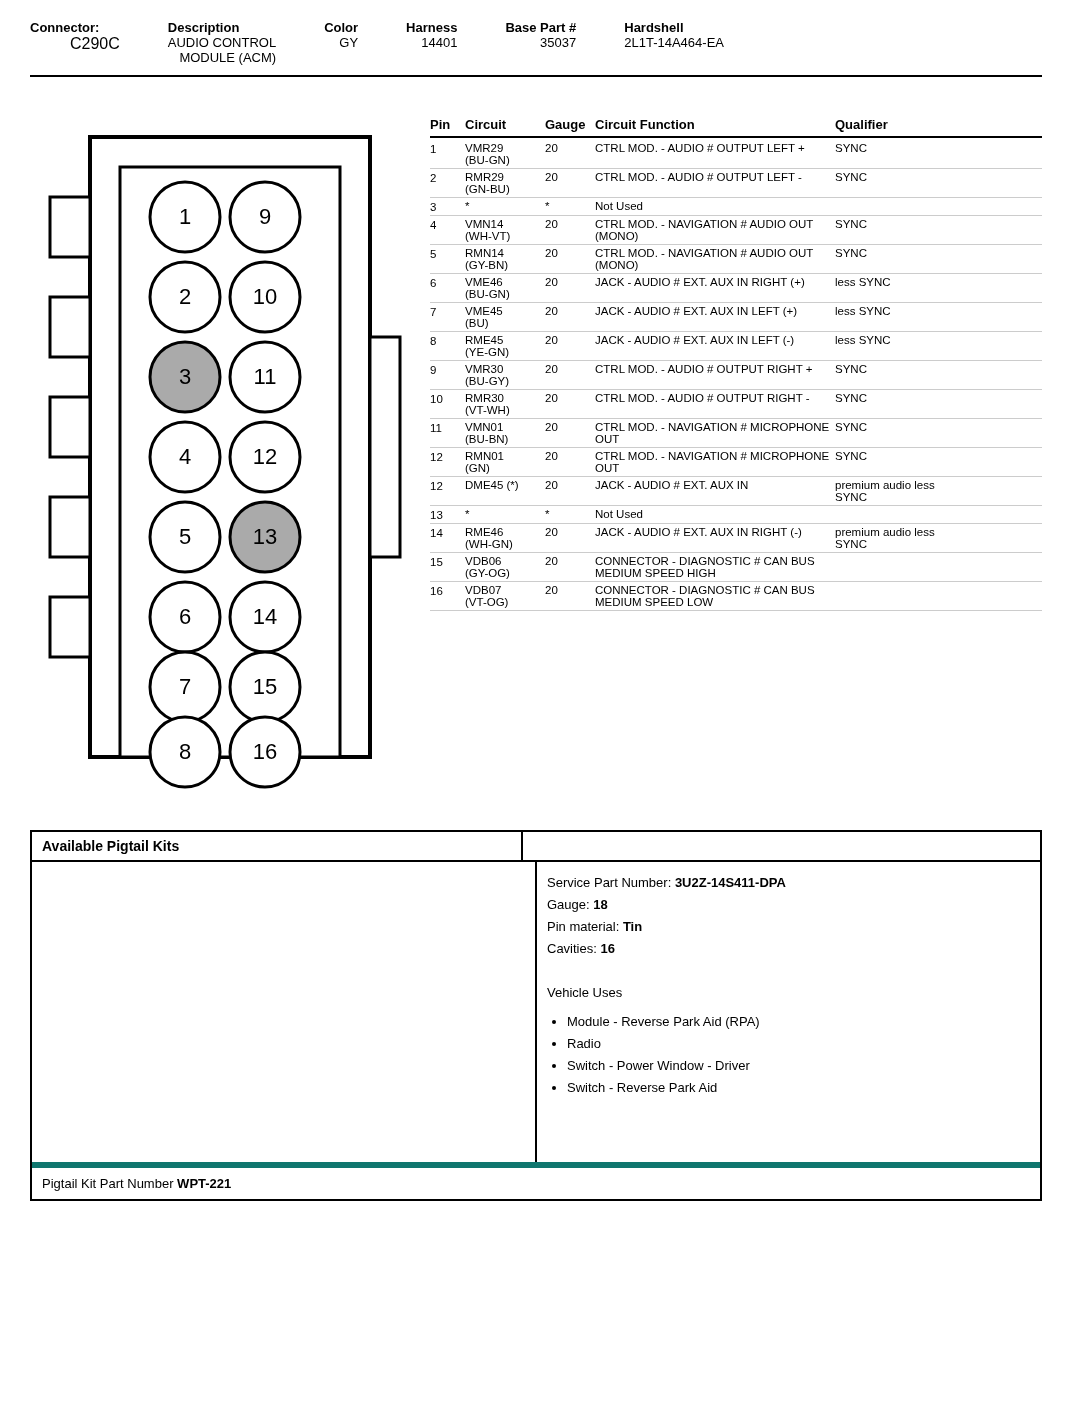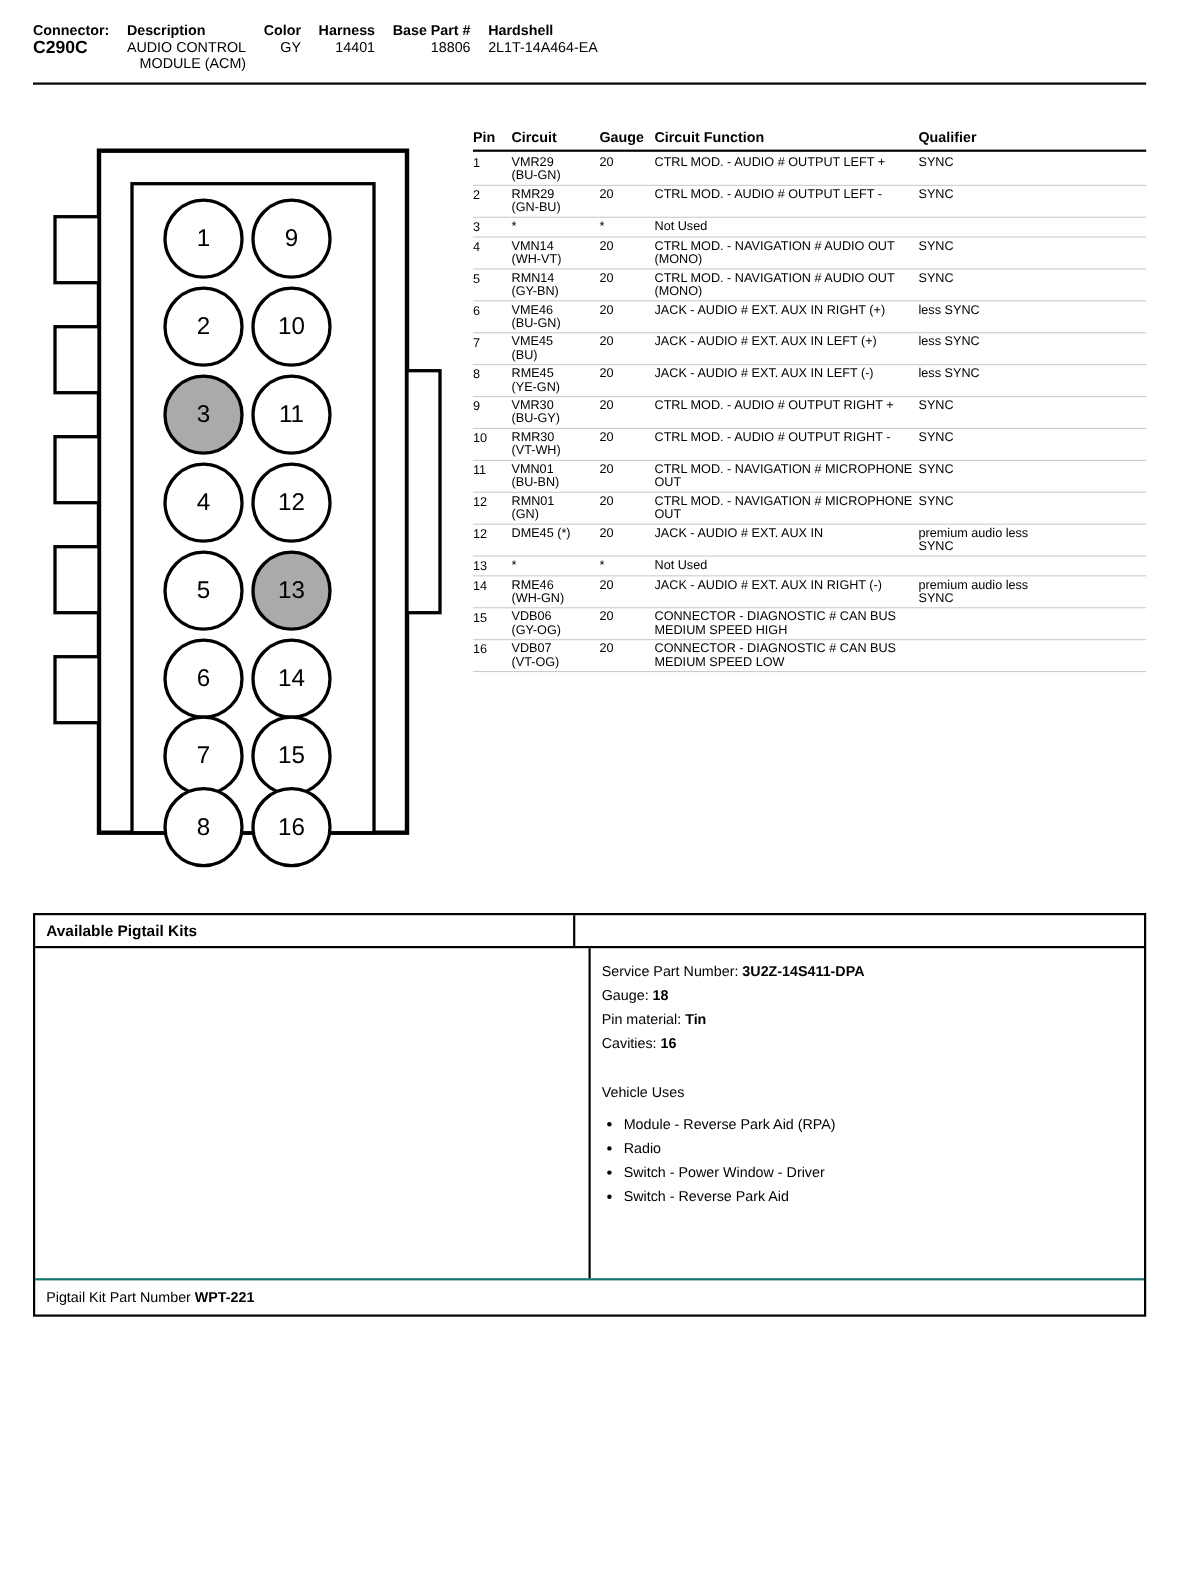--- a/index.html
+++ b/index.html
@@ -11,29 +11,29 @@
       width: 1072px;
       min-height: 1426px;
     }
     .page {
       width: 1072px;
       padding: 20px 30px;
     }
     
     .header {
       display: flex;
-      gap: 16px;
+      gap: 48px;
       margin-bottom: 20px;
       border-bottom: 2px solid #000;
       padding-bottom: 10px;
     }
     .header-block { display: flex; flex-direction: column; }
     .header-block .label { font-weight: bold; font-size: 13px; }
     .header-block .value { font-size: 13px; text-align: right; }
-    .connector-id { font-size: 16px; font-weight: bold; }
+    .connector-id { font-size: 16px; font-weight: normal; margin-left: 40px; }
 
     
     .main-content {
       display: flex;
       gap: 20px;
     }
 
     
     .connector-diagram {
       width: 380px;
@@ -109,21 +109,21 @@
       font-size: 13px;
       line-height: 1.7;
     }
     .pigtail-right .bold { font-weight: bold; }
     .pigtail-right ul {
       margin-left: 20px;
       margin-top: 6px;
     }
     .pigtail-right li { list-style-type: disc; }
     .pigtail-footer {
-      border-top: 2px solid #0f766e;
+      border-top: 6px solid #0f766e;
       padding: 8px 10px;
       font-size: 13px;
     }
     .pigtail-footer .bold { font-weight: bold; }
   </style>
 </head>
 <body>
 
 <div class="page">
 
@@ -140,21 +140,21 @@
     <div class="header-block">
       <span class="label">Color</span>
       <span class="value">GY</span>
     </div>
     <div class="header-block">
       <span class="label">Harness</span>
       <span class="value">14401</span>
     </div>
     <div class="header-block">
       <span class="label">Base Part #</span>
-      <span class="value">18806</span>
+      <span class="value">35037</span>
     </div>
     <div class="header-block">
       <span class="label">Hardshell</span>
       <span class="value">2L1T-14A464-EA</span>
     </div>
   </div>
 
   <div class="main-content">
 
     <div class="connector-diagram">

